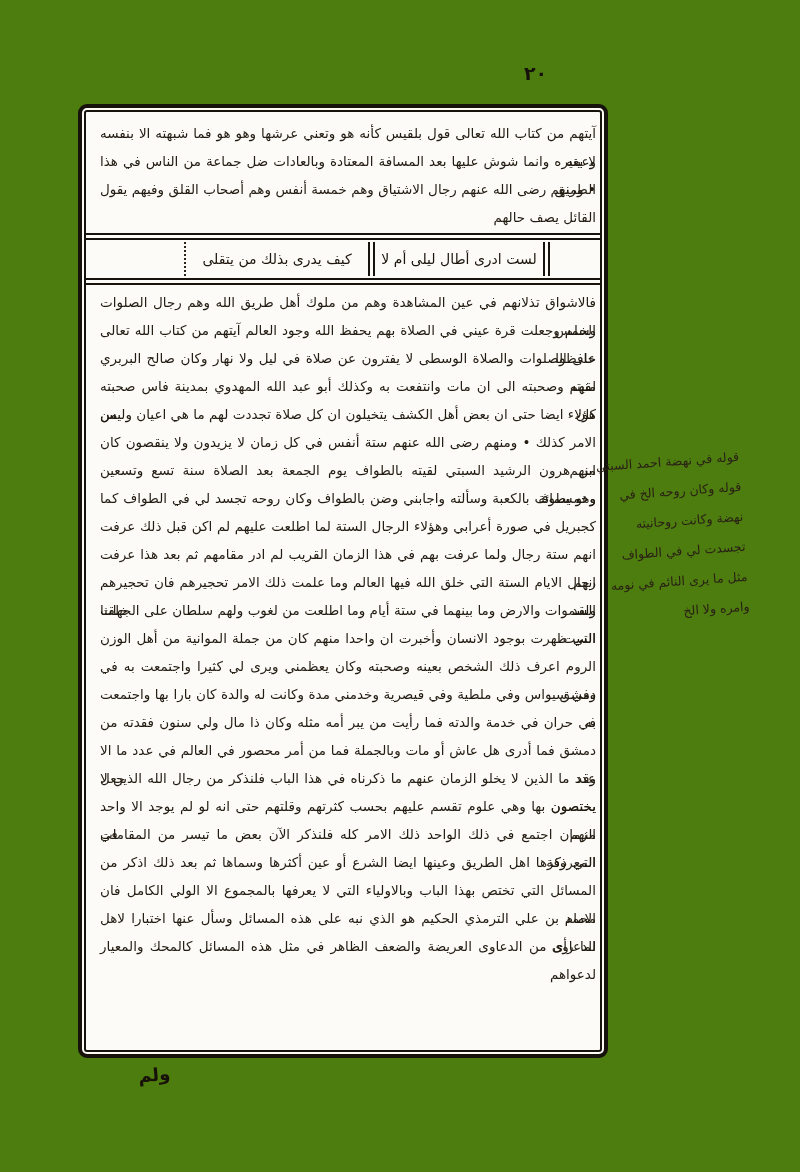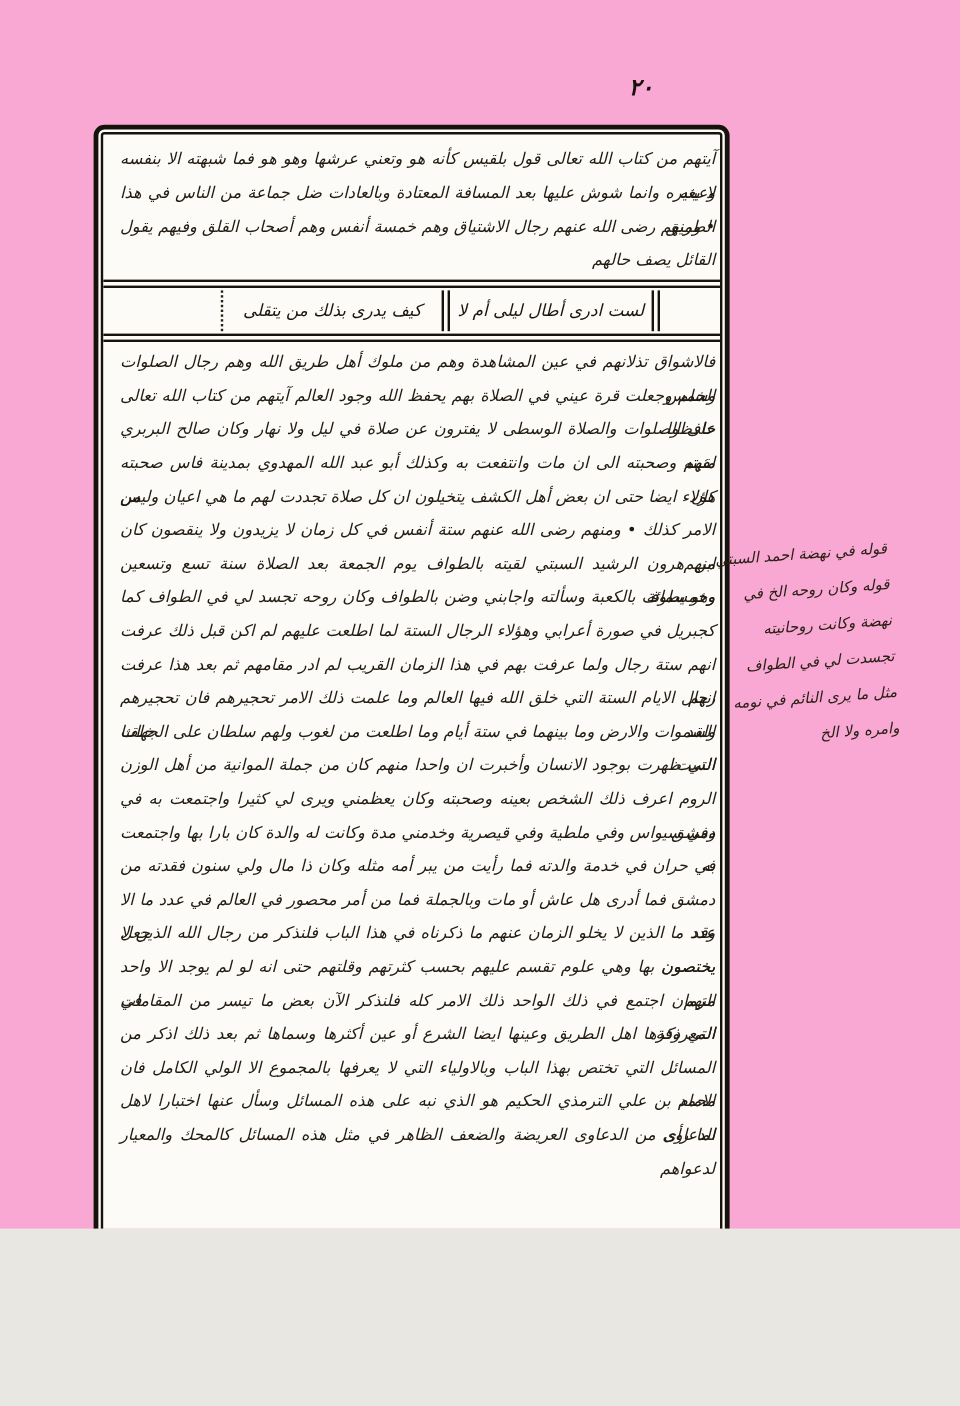--- a/index.html
+++ b/index.html
@@ -1,25 +1,24 @@
 <!DOCTYPE html>
 <html lang="ar"><head>
 <meta charset="utf-8">
 <style>
   * { margin:0; padding:0; box-sizing:border-box; }
   html,body { background:#e9e7e2; }
   .paper {
     position:relative;
-    width:800px; height:1024px;
+    width:800px; height:1172px;
     margin:0 auto;
-    background:#f9a8d4;
+    background:#4d7c0f;
     overflow:hidden;
     font-family:"DejaVu Sans", sans-serif;
     color:#201a12;
-    font-style:italic;
   }
   .page-number {
     position:absolute; top:62px; left:524px;
     font-size:19px; font-weight:bold; color:#16110a;
     letter-spacing:2px;
   }
   .frame {
     position:absolute; left:78px; top:104px;
     width:530px; height:954px;
     border:4px solid #17120b;

